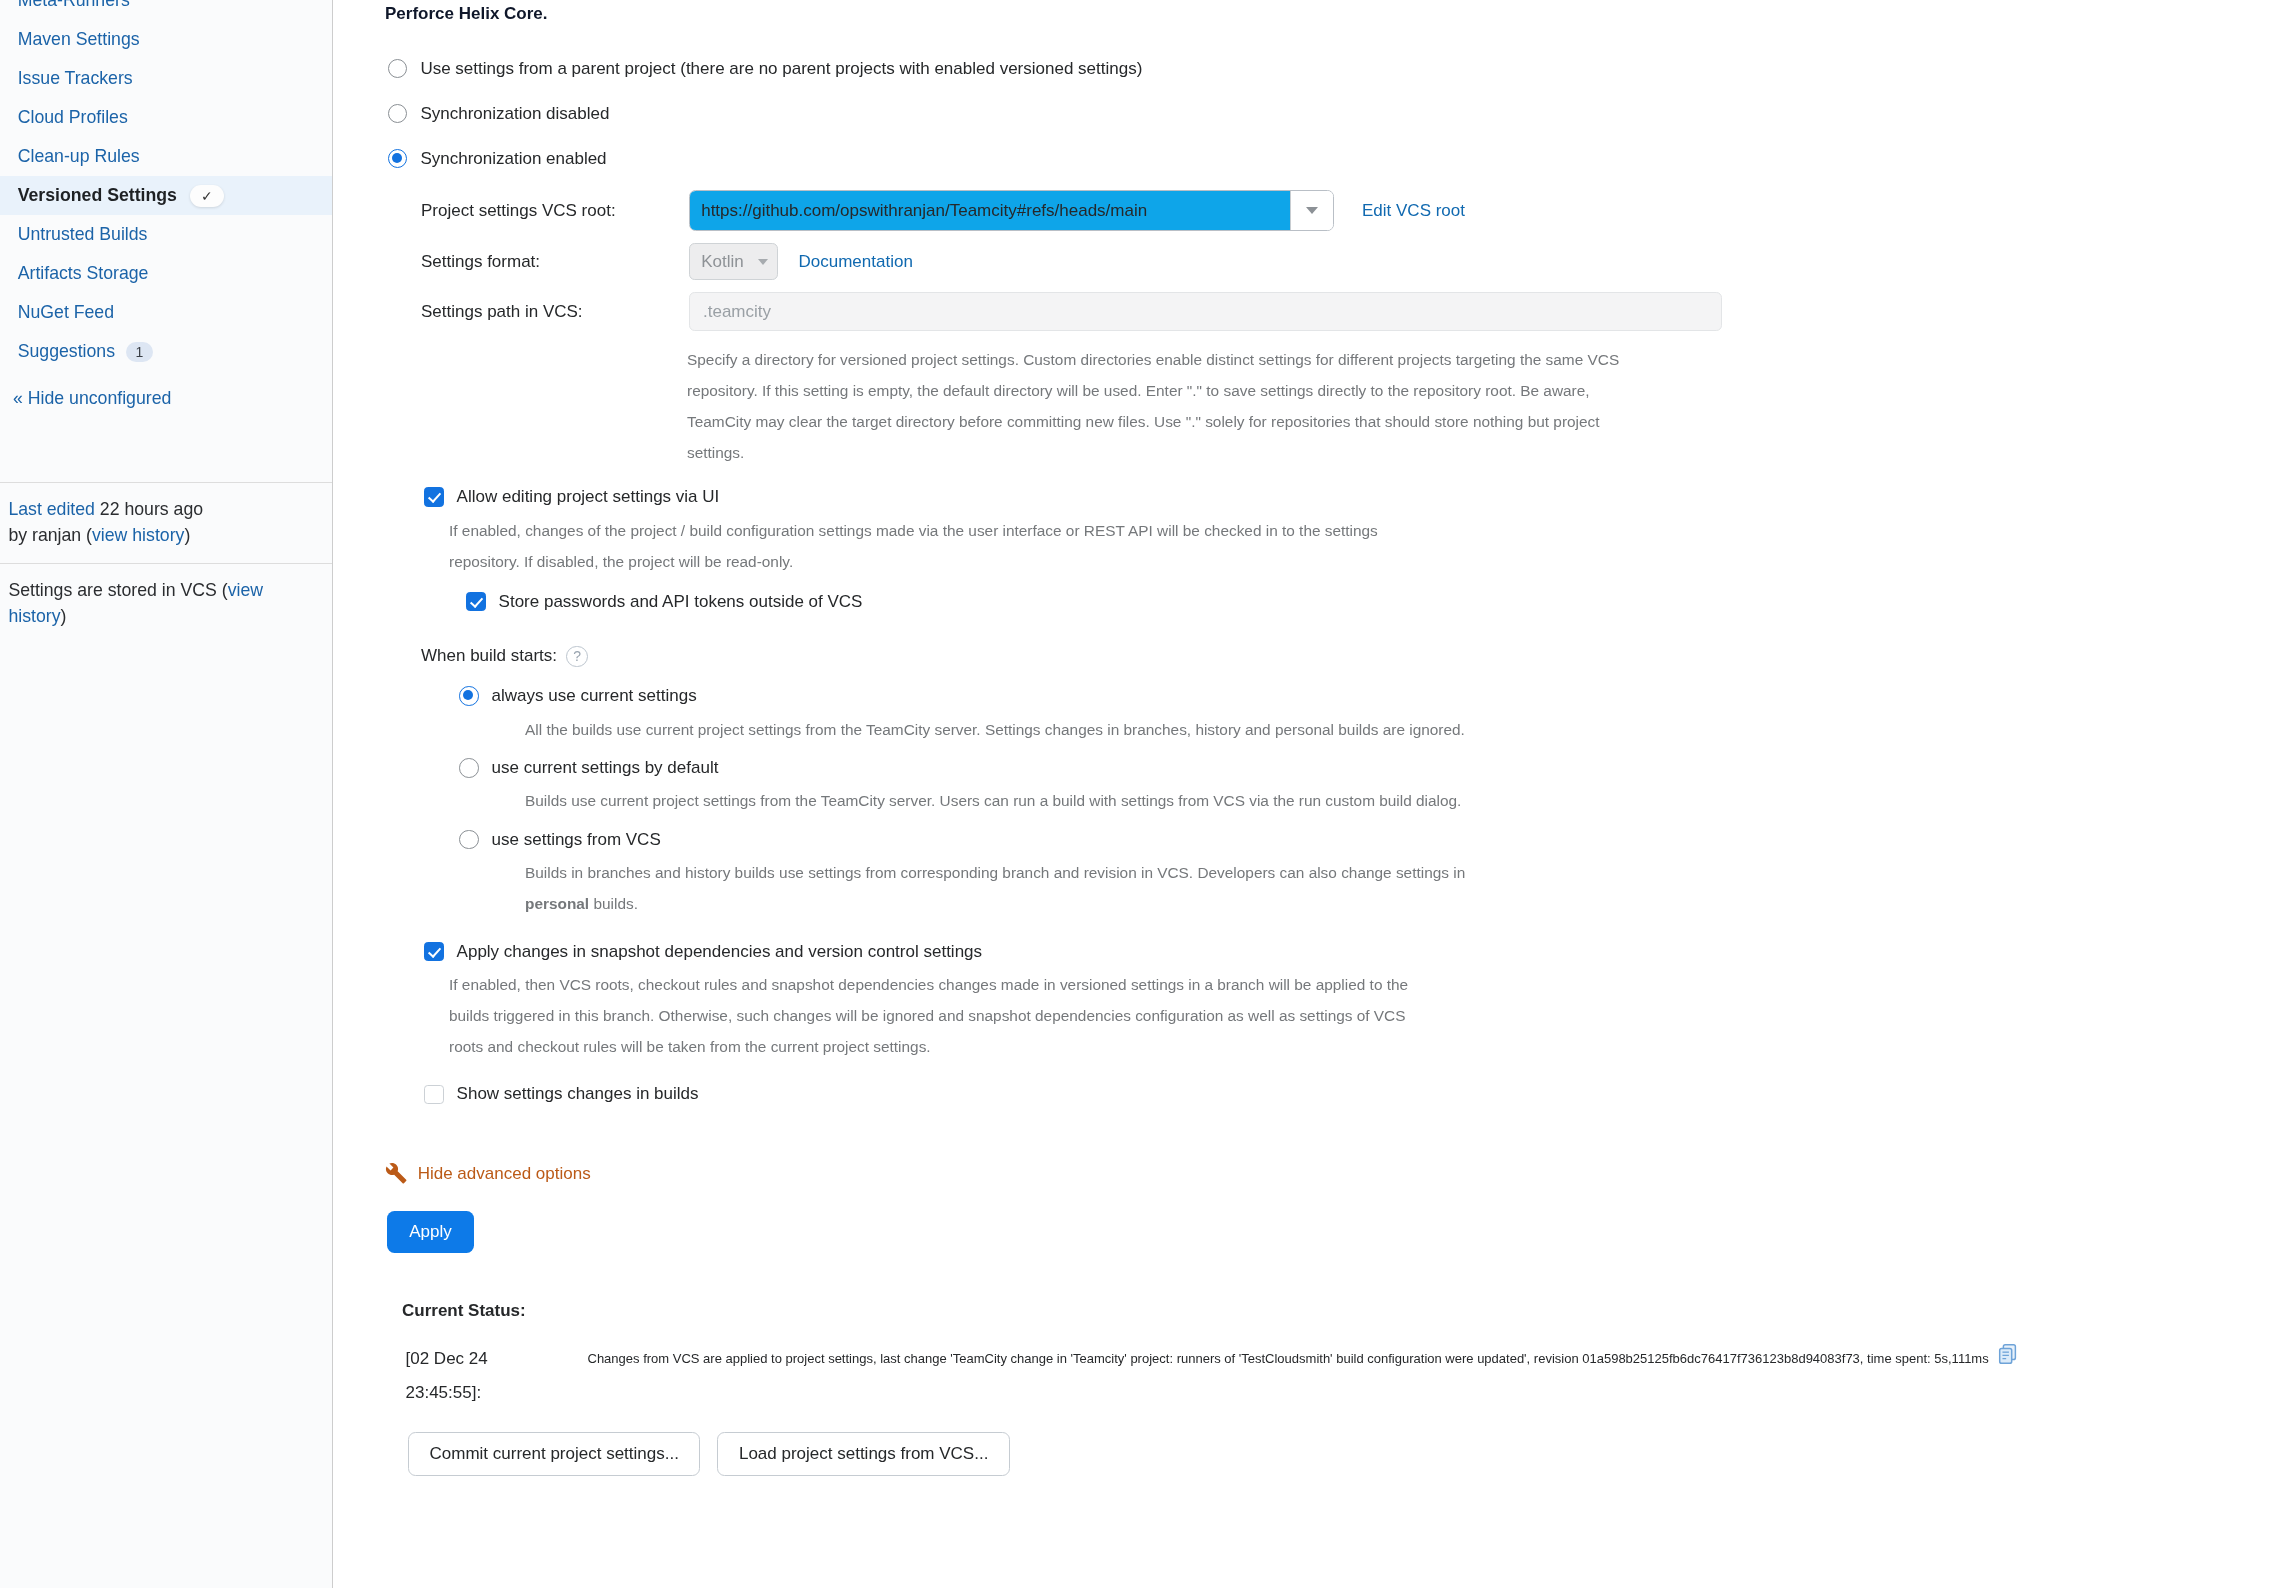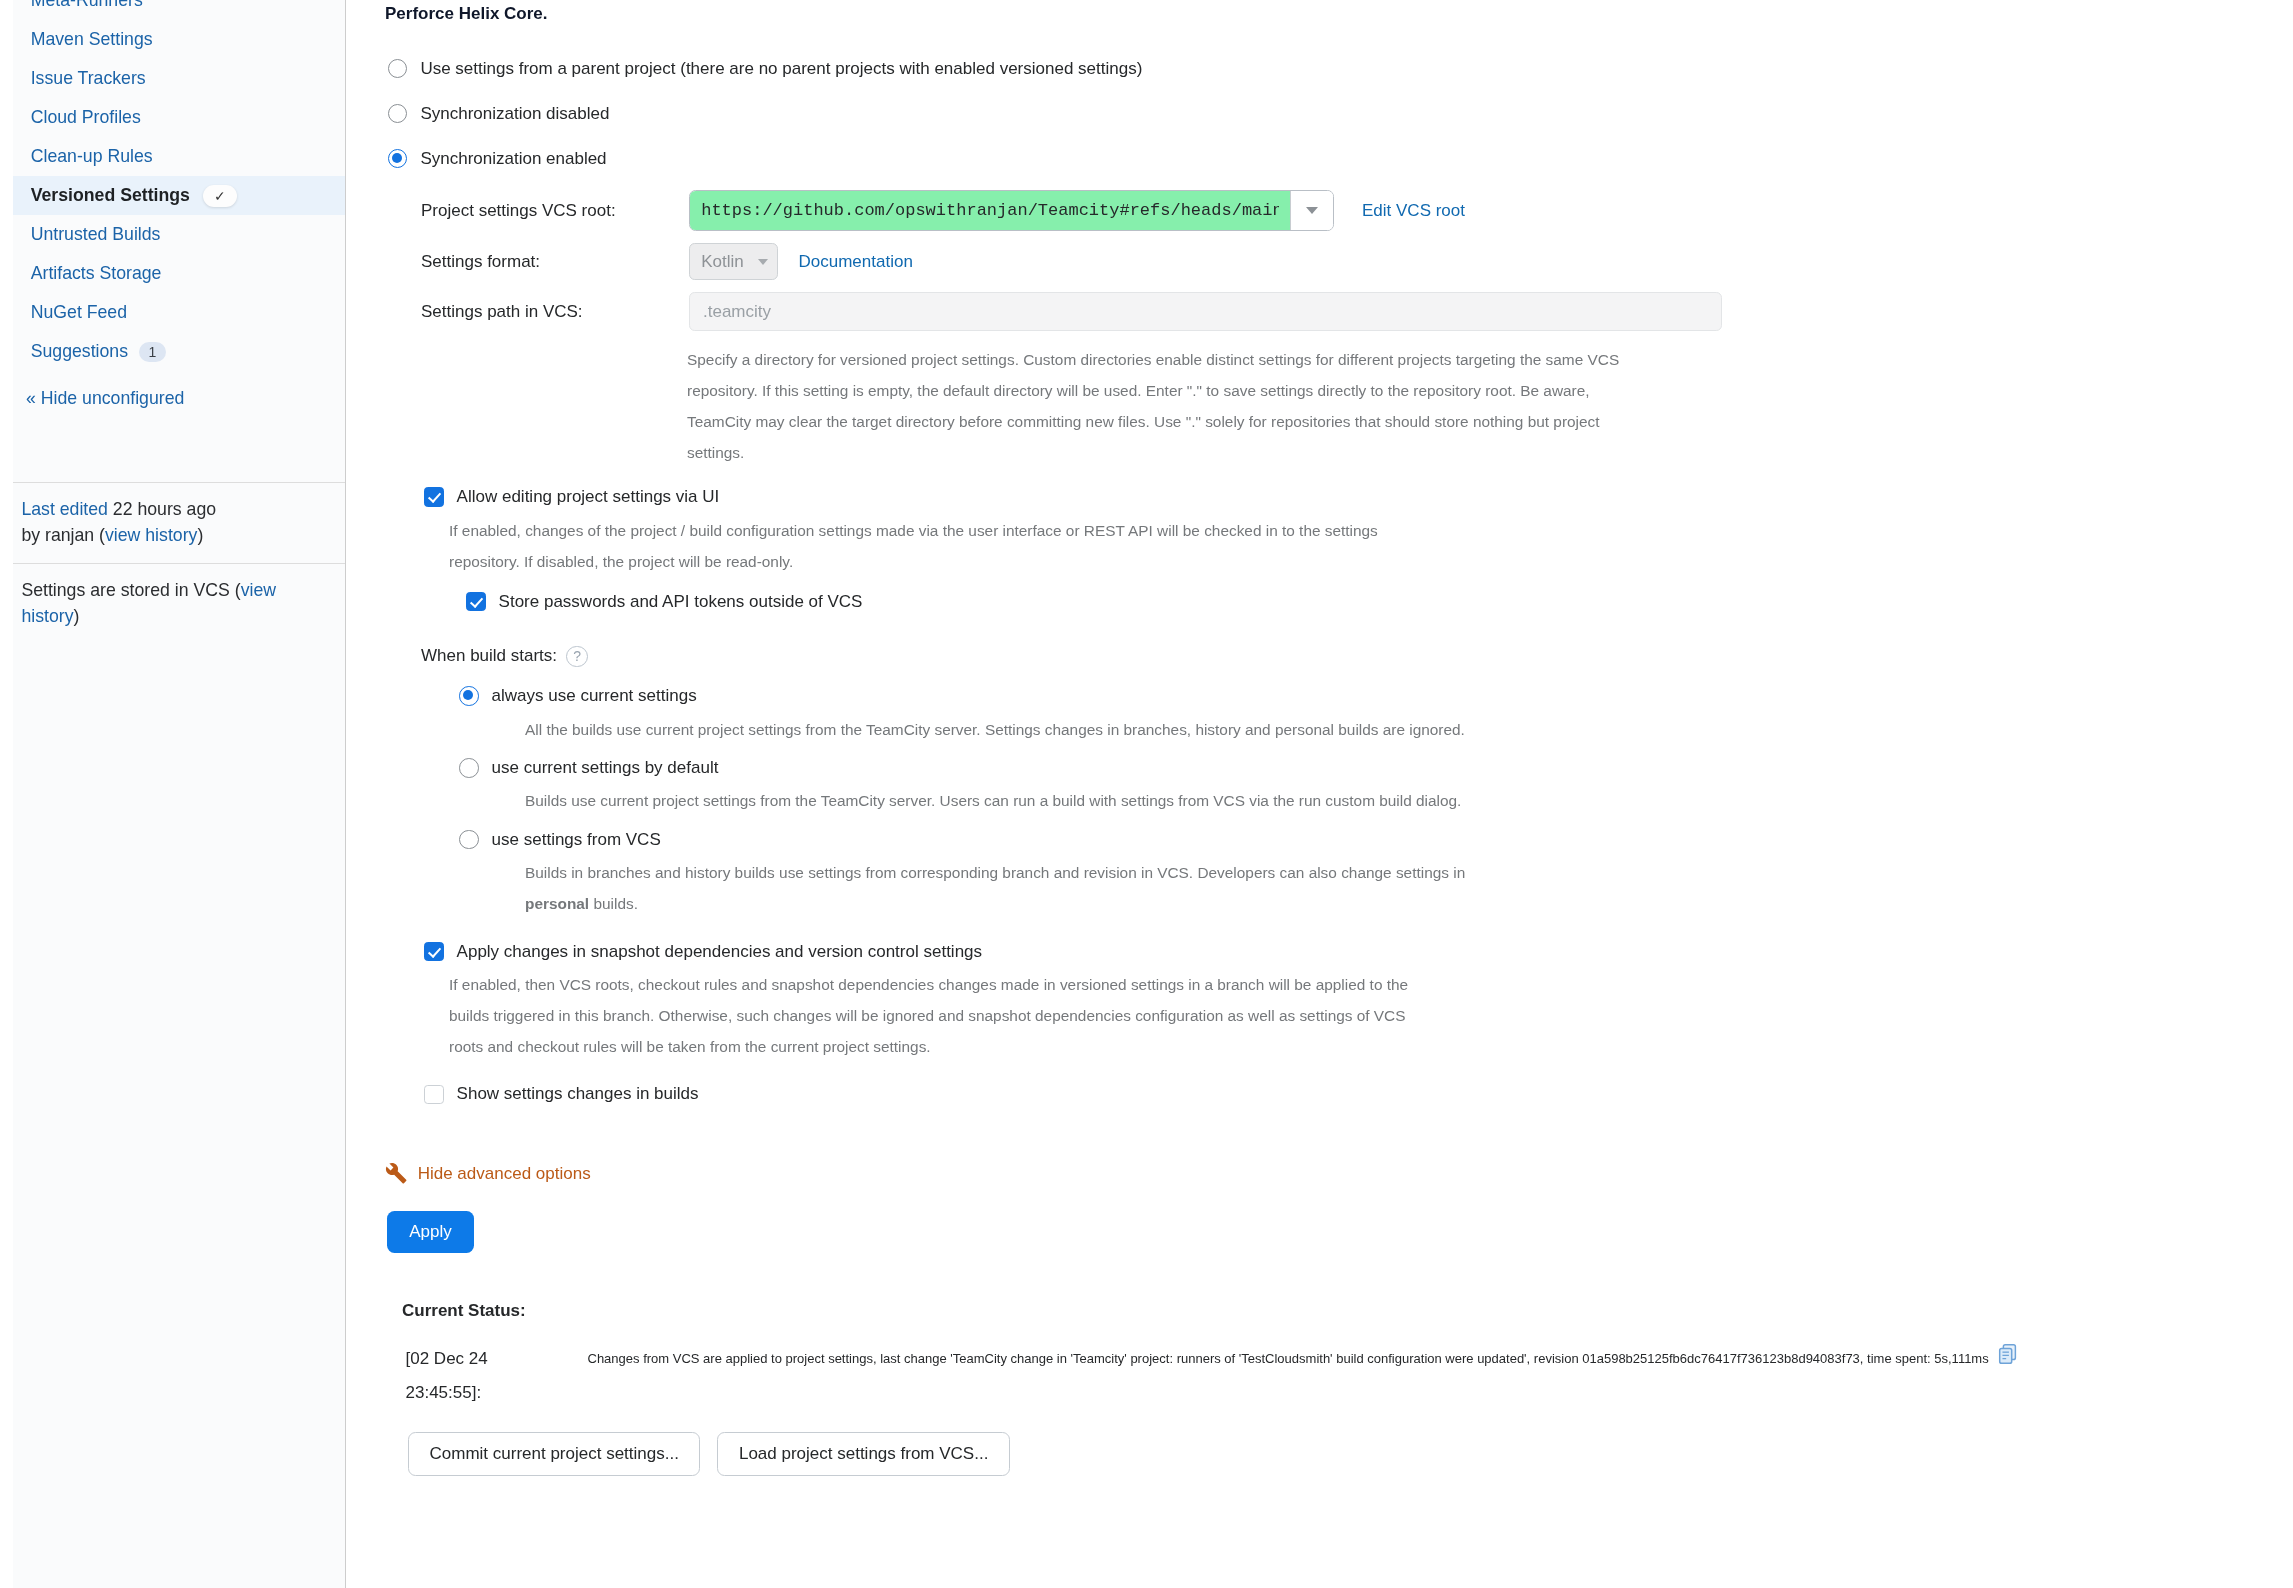--- a/index.html
+++ b/index.html
@@ -11,21 +11,21 @@
     --text:#26282a;
     --muted:#75787b;
     --border:#b9bfc6;
     --sb-border:#cdcdcd;
   }
   *{box-sizing:border-box;margin:0;padding:0;}
   body{font-family:"Liberation Sans",sans-serif;background:#fff;}
   .screen{position:relative;width:2293px;height:1589px;background:#fff;overflow:hidden;}
 
   
-  .sidebar{position:absolute;left:13px;top:0;bottom:0;width:333px;background:#fafbfc;border-right:0.9px solid var(--sb-border);overflow:hidden;}
+  .sidebar{position:absolute;left:0;top:0;bottom:0;width:333px;background:#fafbfc;border-right:0.9px solid var(--sb-border);overflow:hidden;}
   .sb-list{margin-top:-18.6px;}
   .sb-item{height:39px;display:flex;align-items:center;padding-left:17.7px;font-size:17.7px;color:var(--link);cursor:pointer;white-space:nowrap;}
   .sb-item.selected{background:#e9f2fb;color:#1e2124;font-weight:700;}
   .pill-check{margin-left:13px;background:#fdfdfd;border-radius:13px;padding:2.8px 11.2px;font-size:14px;color:#333;font-weight:400;box-shadow:0 0.9px 2.8px rgba(0,0,0,.12);}
   .pill-count{margin-left:11.2px;background:#dde6f3;border-radius:11.2px;padding:1.9px 9.3px;font-size:14px;color:#3a3f46;font-weight:400;}
   .sb-hide{margin-top:17px;padding-left:13px;font-size:17.7px;color:var(--link);cursor:pointer;}
   .sb-divider{margin-top:0;border-top:0.9px solid #ddd;width:100%;}
   .sb-info{padding:13px 11.2px 15px 8.4px;font-size:17.7px;line-height:26px;color:#2b2d30;}
   .sb-info a, .sb-link{color:var(--link);text-decoration:none;cursor:pointer;}
   .d1{margin-top:73px;}
@@ -42,21 +42,21 @@
   .checkbox.checked{background:var(--accent);border-color:var(--accent);}
   .checkbox.checked::after{content:"";position:absolute;left:5.6px;top:1.9px;width:4.7px;height:10.3px;border:solid #fff;border-width:0 2.3px 2.3px 0;transform:rotate(42deg);}
 
   .top-radios{margin-top:22.4px;margin-left:2.8px;}
   .top-radios .ctl-row{height:45px;}
 
   .form{margin-top:9.3px;}
   .form-row{display:flex;align-items:center;padding-left:36px;margin-bottom:12px;}
   .form-label{width:268px;flex-shrink:0;font-size:17px;}
   .combo{display:flex;align-items:stretch;width:645px;height:41px;border:0.9px solid var(--border);border-radius:6.5px;background:#fff;overflow:hidden;}
-  .combo input{flex:1;border:none;outline:none;font-family:Liberation Mono, monospace;font-size:17px;color:var(--text);padding:0 11.2px;background:#86efac;}
+  .combo input{flex:1;border:none;outline:none;font-family:Liberation Sans, sans-serif;font-size:17px;color:var(--text);padding:0 11.2px;background:#0ea5e9;}
   .combo-arrow{width:43px;border-left:0.9px solid #c8cdd1;display:flex;align-items:center;justify-content:center;cursor:pointer;background:#fff;}
   .tri{width:0;height:0;border-left:6.5px solid transparent;border-right:6.5px solid transparent;border-top:7.5px solid #8c9196;}
   .link{color:var(--mainlink);text-decoration:none;cursor:pointer;font-size:17px;}
   .ml30{margin-left:28px;} .ml22{margin-left:20.5px;}
   .select-dis{display:flex;align-items:center;width:89px;height:37px;background:#ededee;border:0.9px solid #cfd3d6;border-radius:5.6px;padding:0 9.3px 0 11.2px;color:#8e9296;font-size:17px;justify-content:space-between;cursor:default;text-align:center;}
   .tri-sm{width:0;height:0;border-left:5.6px solid transparent;border-right:5.6px solid transparent;border-top:6.5px solid #a7abaf;}
   .input-dis{width:1033px;height:39px;background:#f4f4f5;border:0.9px solid #e3e5e7;border-radius:5.6px;color:#9aa0a5;font-size:17px;padding:0 13px;font-family:"Liberation Sans",sans-serif;}
 
   .help{font-size:15.4px;line-height:31px;color:var(--muted);}
   .path-help{margin-left:302px;width:946px;margin-top:13px;}

